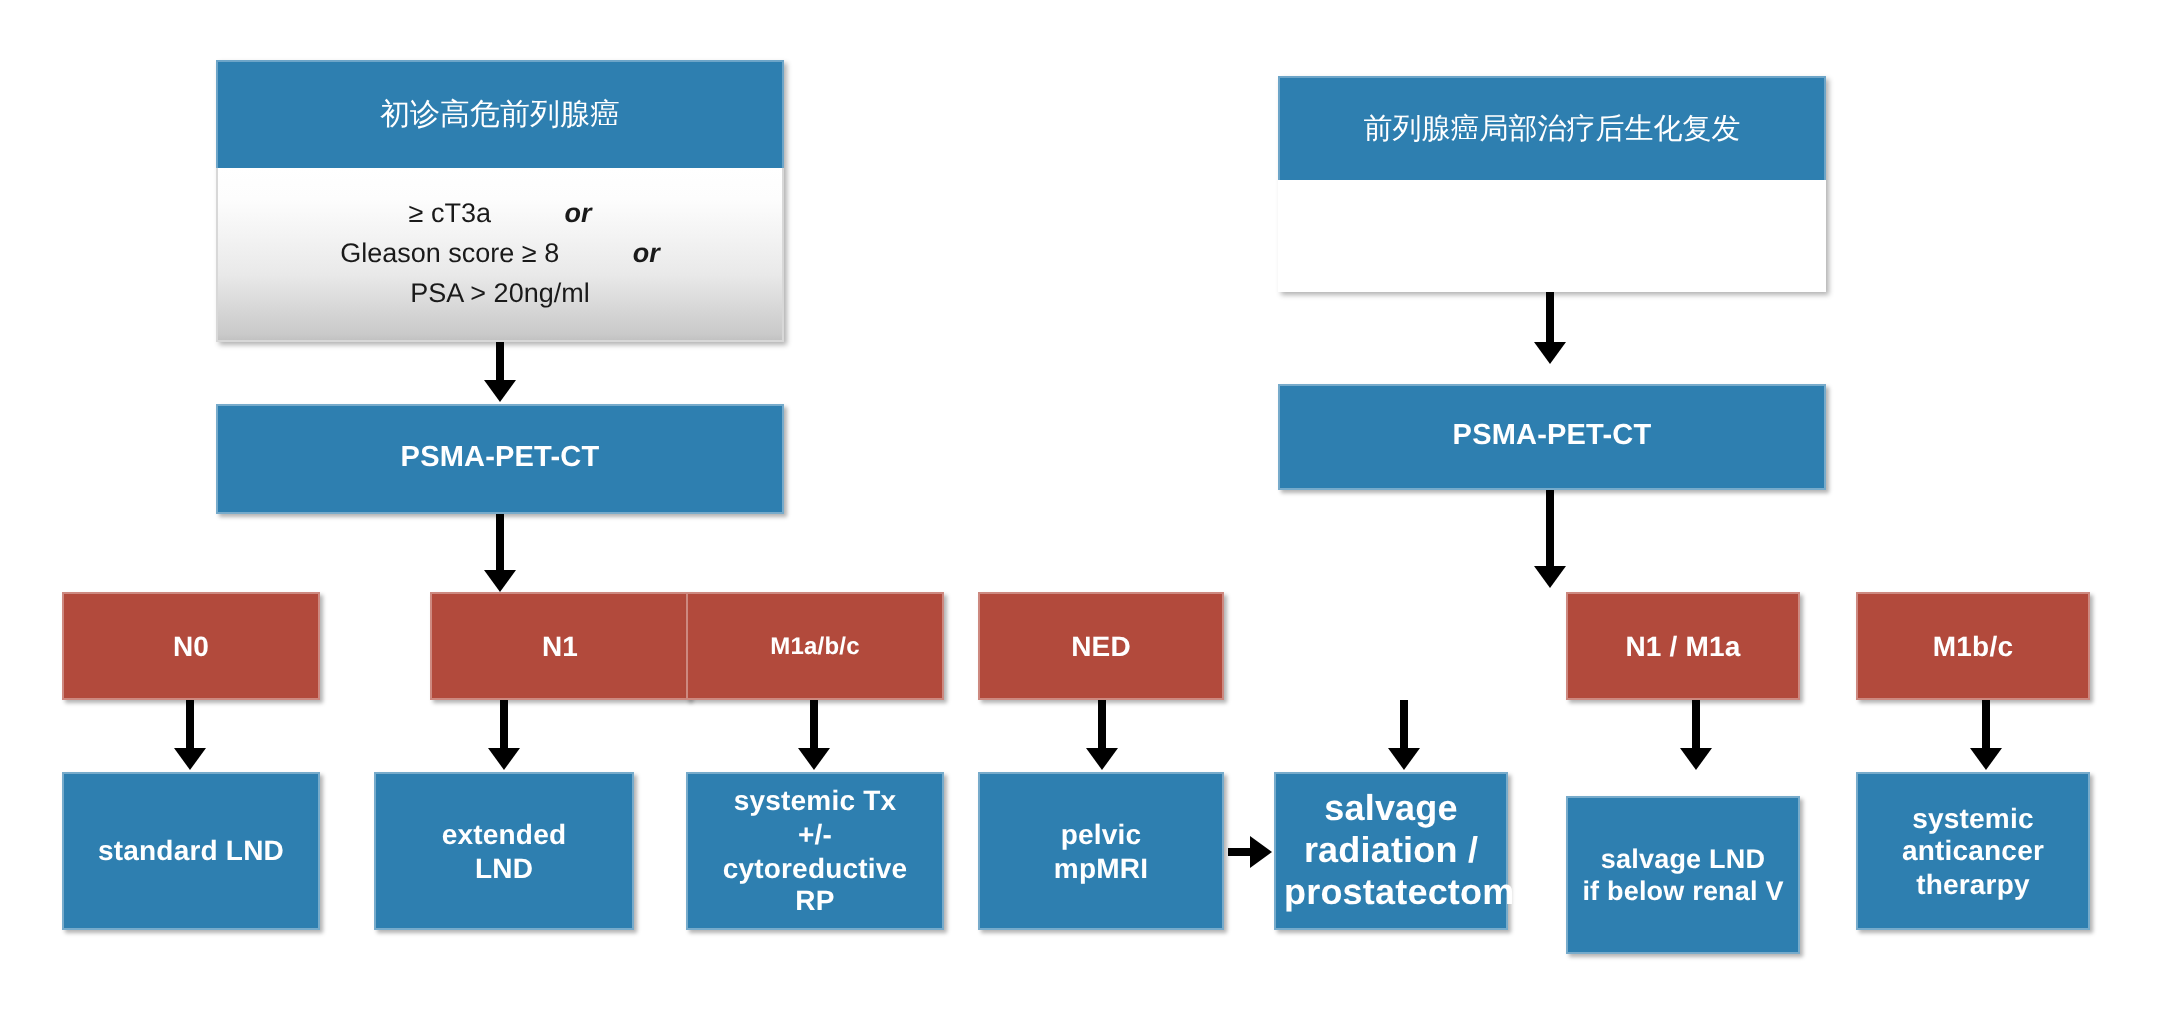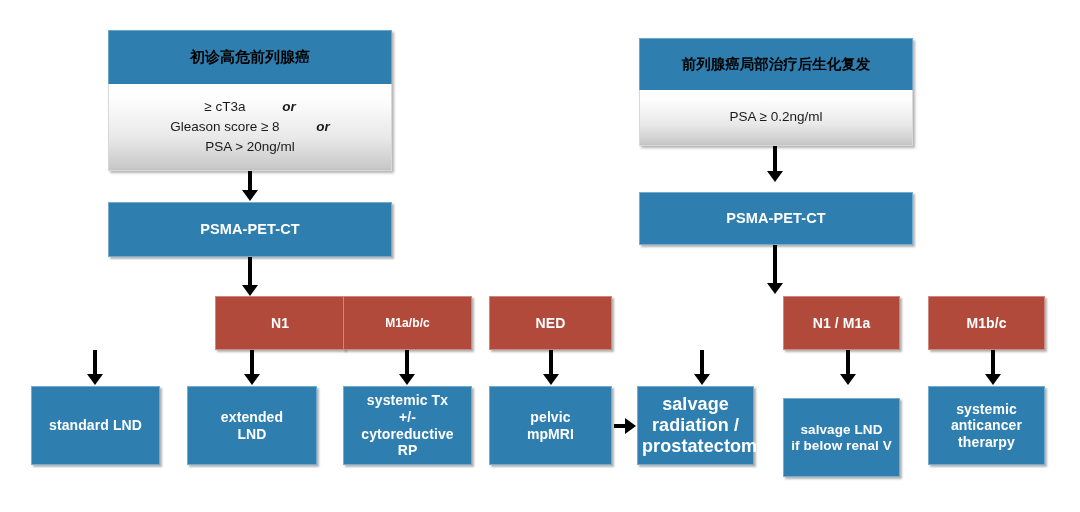--- a/index.html
+++ b/index.html
@@ -39,22 +39,22 @@
   .red    { background: #b24a3c; }
 
   
   .card {
     position: absolute;
     box-sizing: border-box;
     box-shadow: 1.5px 1.5px 2.5px rgba(0,0,0,0.30);
   }
   .card-header {
     background: #2e7fb0;
-    color: #000000;
-    font-weight: bold;
+    color: #ffffff;
+    font-weight: normal;
     display: flex;
     align-items: center;
     justify-content: center;
     text-align: center;
     box-sizing: border-box;
     border: 1px solid rgba(255,255,255,0.30);
     border-bottom: none;
   }
   .card-body {
     background: linear-gradient(to bottom, #ffffff 0%, #fdfdfd 18%, #e9e9e9 62%, #c9c9c9 97%, #c2c2c2 100%);
@@ -116,20 +116,23 @@
   <div class="vline" style="left:248px; top:171px; height:22px;"></div>
   <div class="vhead" style="left:242px; top:190px;"></div>
 
   <div class="node blue" style="left:108px; top:202px; width:284px; height:55px; font-size:14.5px;">
     <span class="txt">PSMA-PET-CT</span>
   </div>
 
   <div class="vline" style="left:248px; top:257px; height:30px;"></div>
   <div class="vhead" style="left:242px; top:285px;"></div>
 
+  <div class="node red" style="left:31px; top:296px; width:129px; height:54px; font-size:14px;">
+    <span class="txt">N0</span>
+  </div>
   <div class="node red" style="left:187px; top:296px; width:130px; height:54px; font-size:14px;margin-left:28px;">
     <span class="txt">N1</span>
   </div>
   <div class="node red" style="left:343px; top:296px; width:129px; height:54px; font-size:12px;">
     <span class="txt">M1a/b/c</span>
   </div>
 
   <div class="vline" style="left:93px; top:350px; height:26px;"></div>
   <div class="vhead" style="left:87px; top:374px;"></div>
 
@@ -148,23 +151,20 @@
   </div>
   <div class="node blue" style="left:343px; top:386px; width:129px; height:79px; font-size:14px;">
     <span class="txt" style="white-space:pre-line;">systemic Tx
 +/-
 cytoreductive
 RP</span>
   </div>
 
   <div class="card" style="left:639px; top:38px; width:274px; height:108px;">
     <div class="card-header" style="height:52px; font-size:14.5px;">前列腺癌局部治疗后生化复发</div>
-    <div class="card-body" style="height:56px; font-size:13.5px;">
-      <div class="txt">PSA ≥ 0.2ng/ml</div>
-    </div>
   </div>
 
   <div class="vline" style="left:773px; top:146px; height:27px;"></div>
   <div class="vhead" style="left:767px; top:171px;"></div>
 
   <div class="node blue" style="left:639px; top:192px; width:274px; height:53px; font-size:14.5px;">
     <span class="txt">PSMA-PET-CT</span>
   </div>
 
   <div class="vline" style="left:773px; top:245px; height:40px;"></div>

